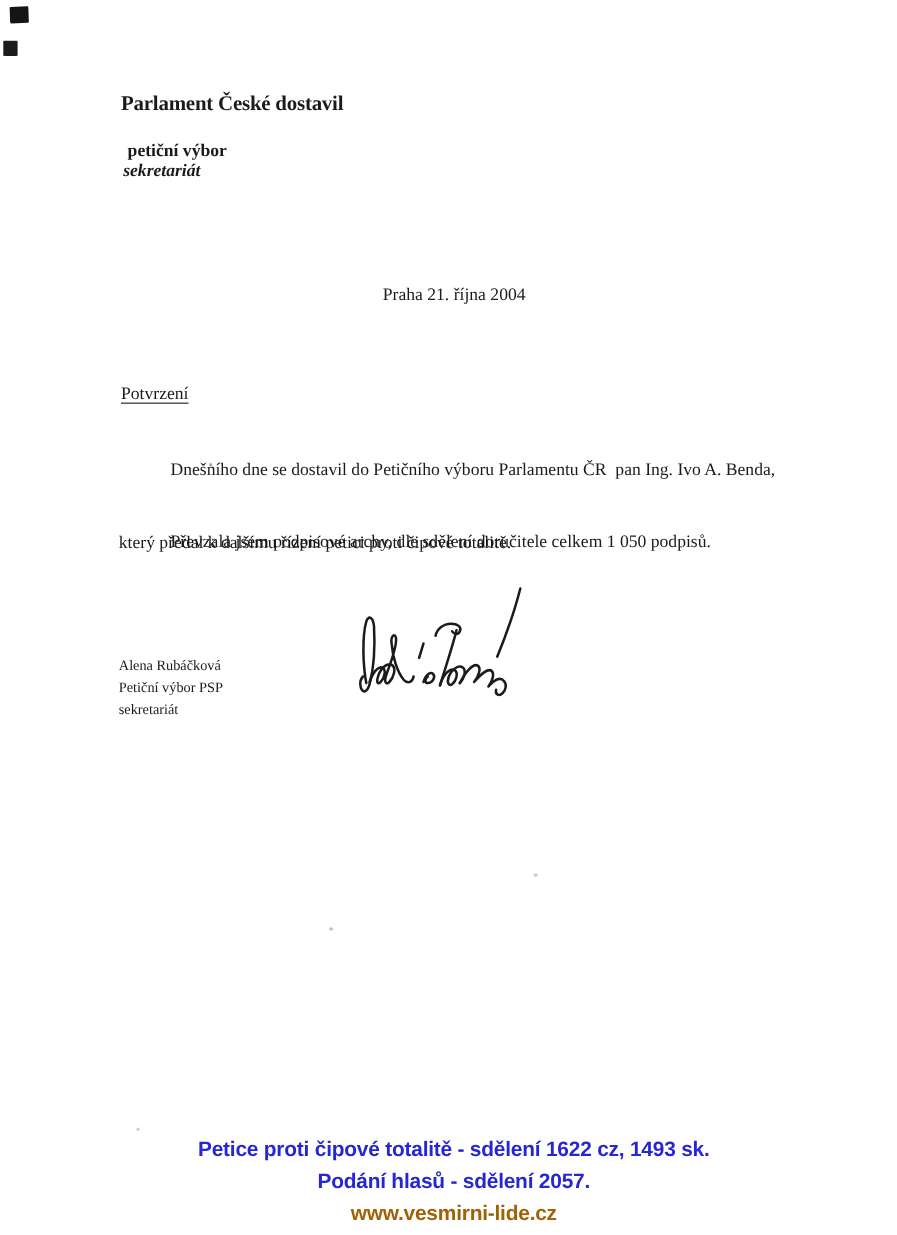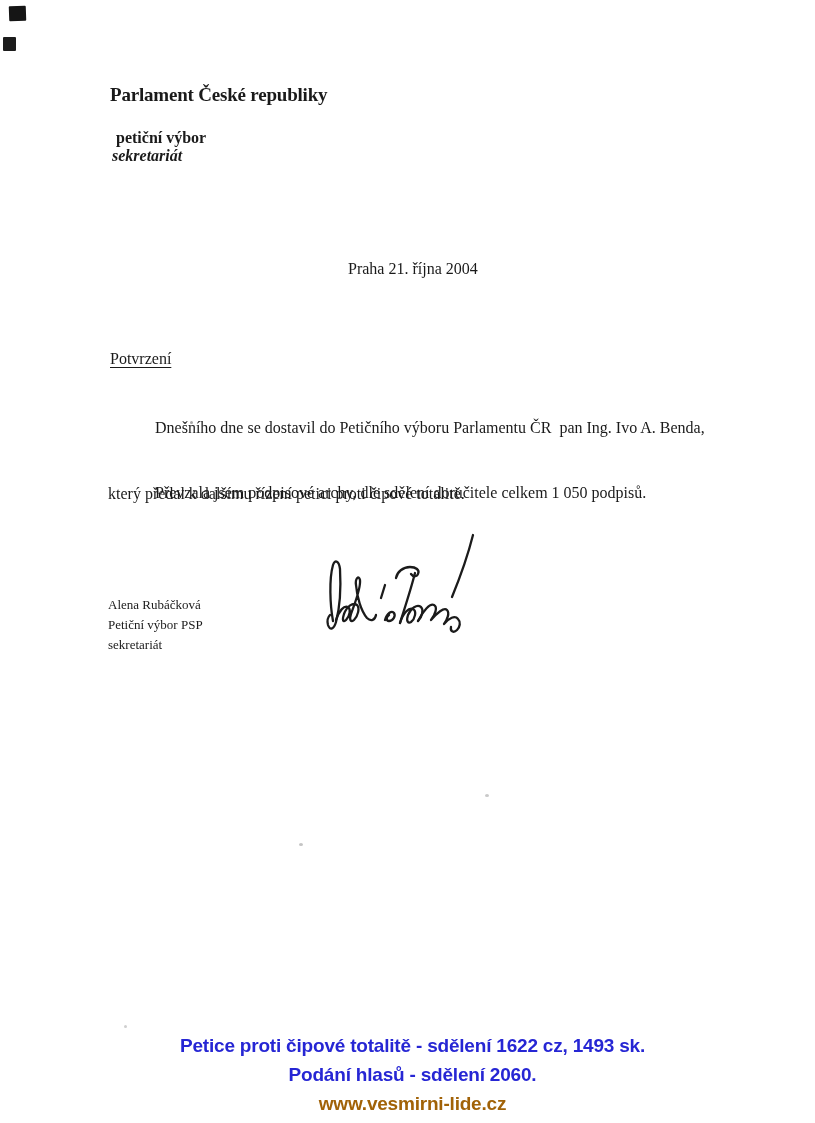--- a/index.html
+++ b/index.html
@@ -54,21 +54,21 @@
 
 <div class="page">
 
   <div class="corner-mark mark1"></div>
   <div class="corner-mark mark2"></div>
   <div class="speck speck-a"></div>
   <div class="speck speck-b"></div>
   <div class="speck speck-c"></div>
   <div class="speck speck-d"></div>
 
-  <div class="abs lh1">Parlament České republiky</div>
+  <div class="abs lh1">Parlament České dostavil</div>
   <div class="abs lh3">petiční výbor</div>
   <div class="abs lh4">sekretariát</div>
 
   <div class="abs dateline">Praha 21. října 2004</div>
 
   <div class="abs subject">Potvrzení</div>
 
   <div class="abs bodytext p1">
     <div class="indent">Dnešního dne se dostavil do Petičního výboru Parlamentu ČR  pan Ing. Ivo A. Benda,</div>
     <div>který předal k dalšímu řízení petici proti čipové totalitě.</div>
@@ -101,17 +101,17 @@
   </svg>
 
   <div class="abs sender">
     <div>Alena Rubáčková</div>
     <div>Petiční výbor PSP</div>
     <div>sekretariát</div>
   </div>
 
   <div class="abs footer">
     <div class="blue">Petice proti čipové totalitě - sdělení 1622 cz, 1493 sk.</div>
-    <div class="blue">Podání hlasů - sdělení 2060.</div>
+    <div class="blue">Podání hlasů - sdělení 2057.</div>
     <div class="red">www.vesmirni-lide.cz</div>
   </div>
 
 </div>
 
 </body></html>

